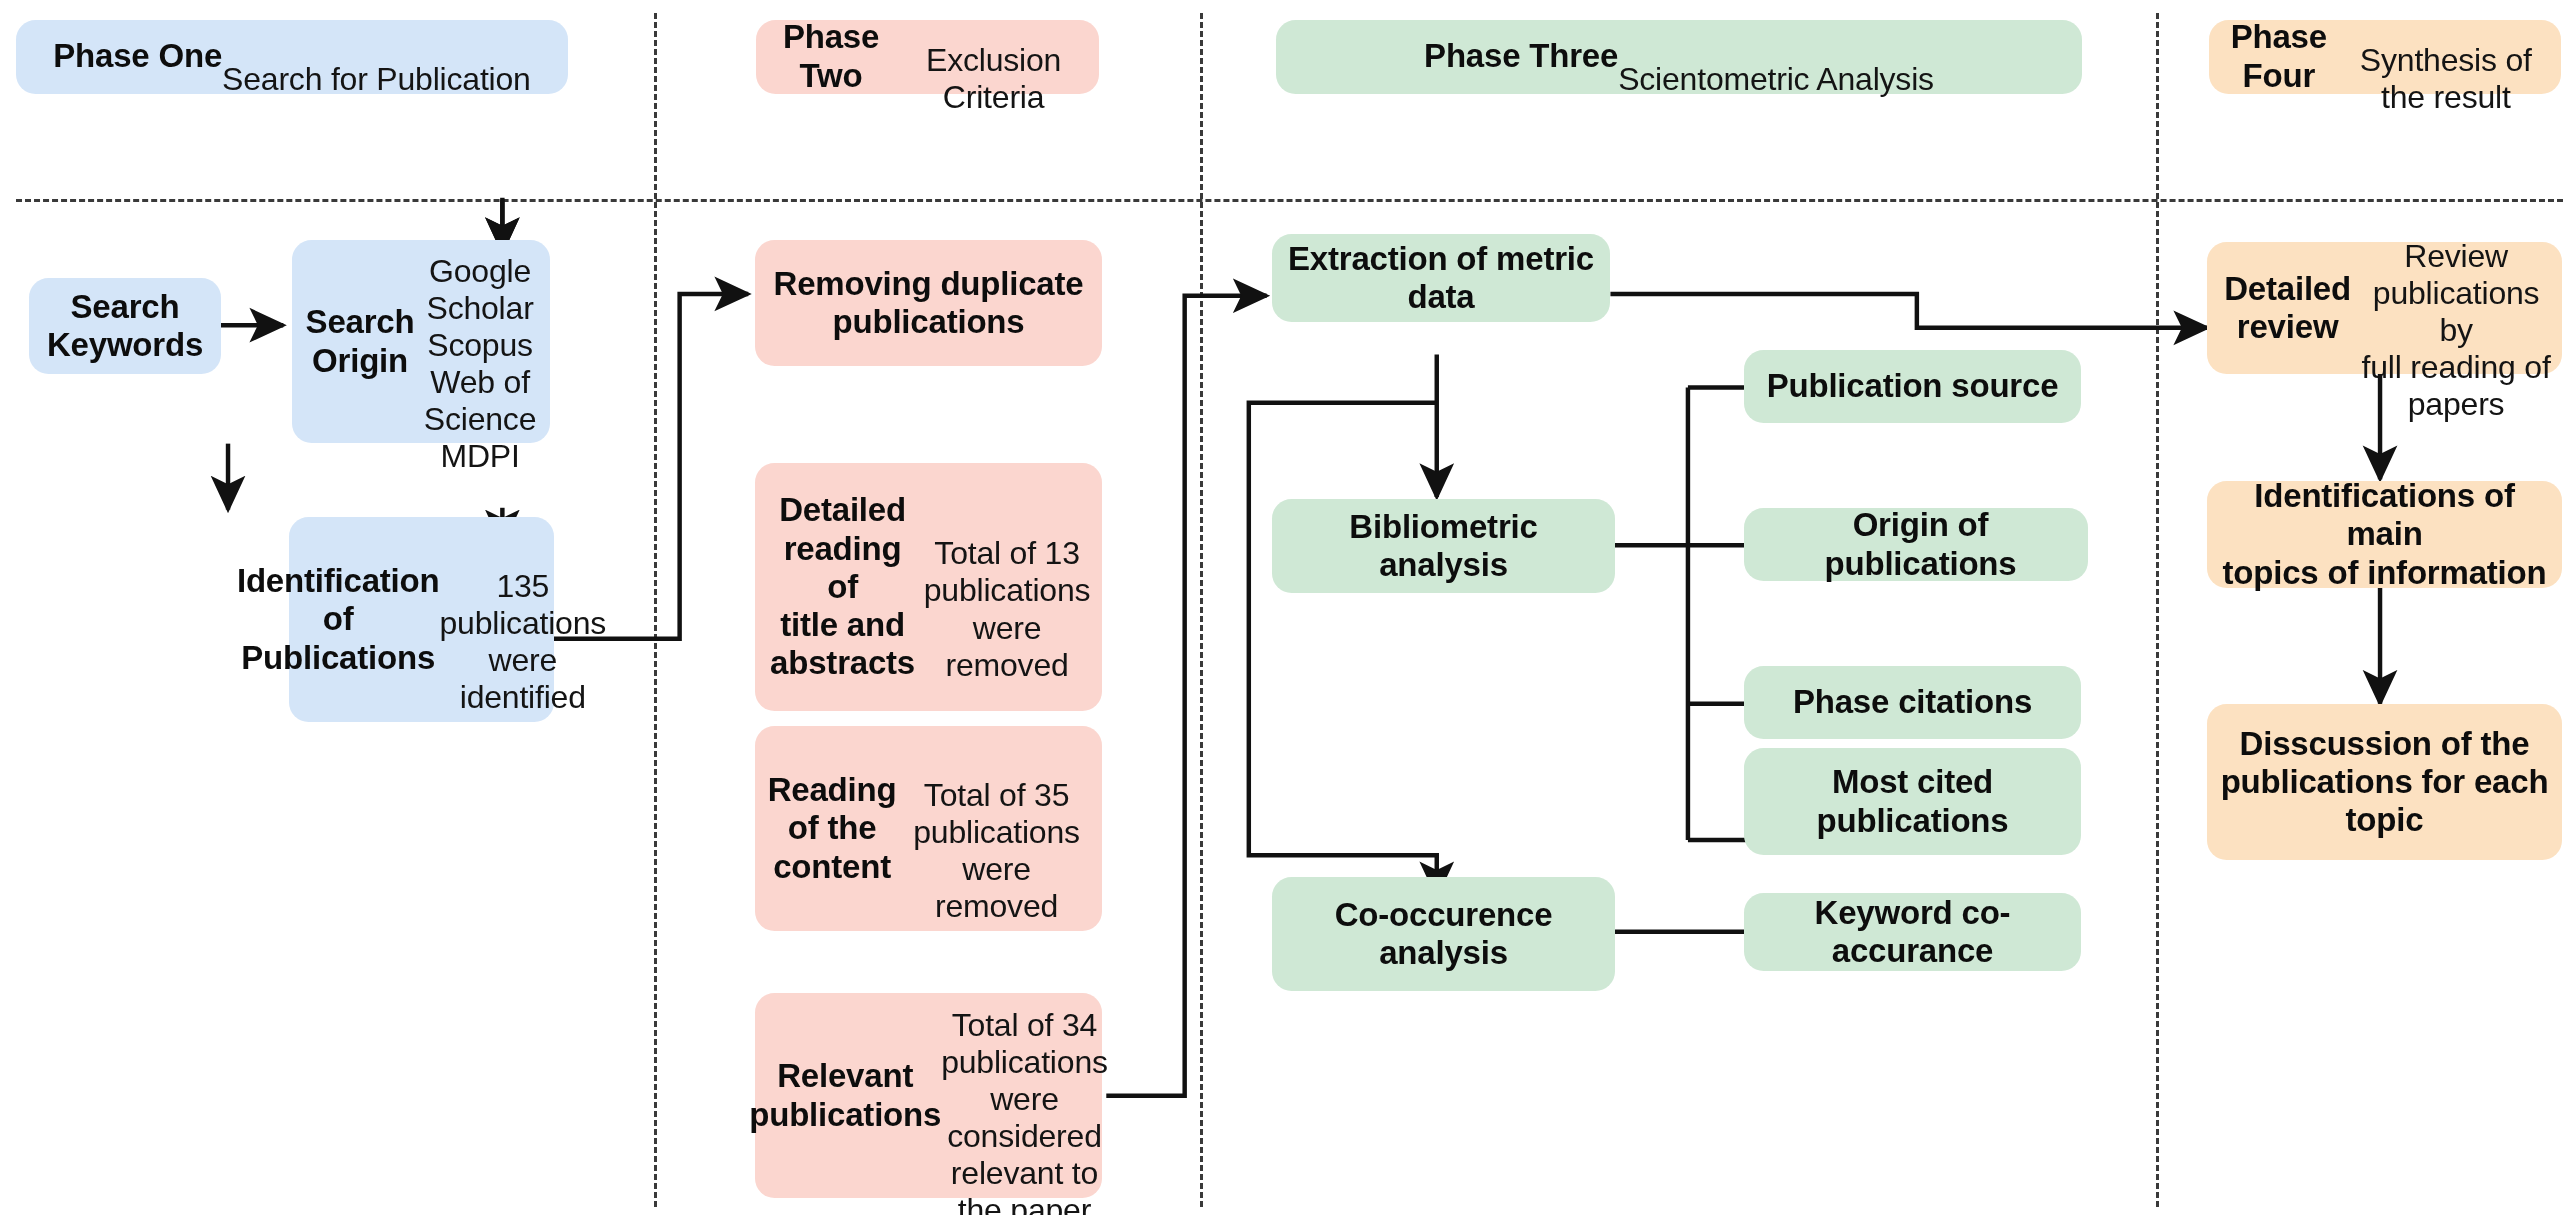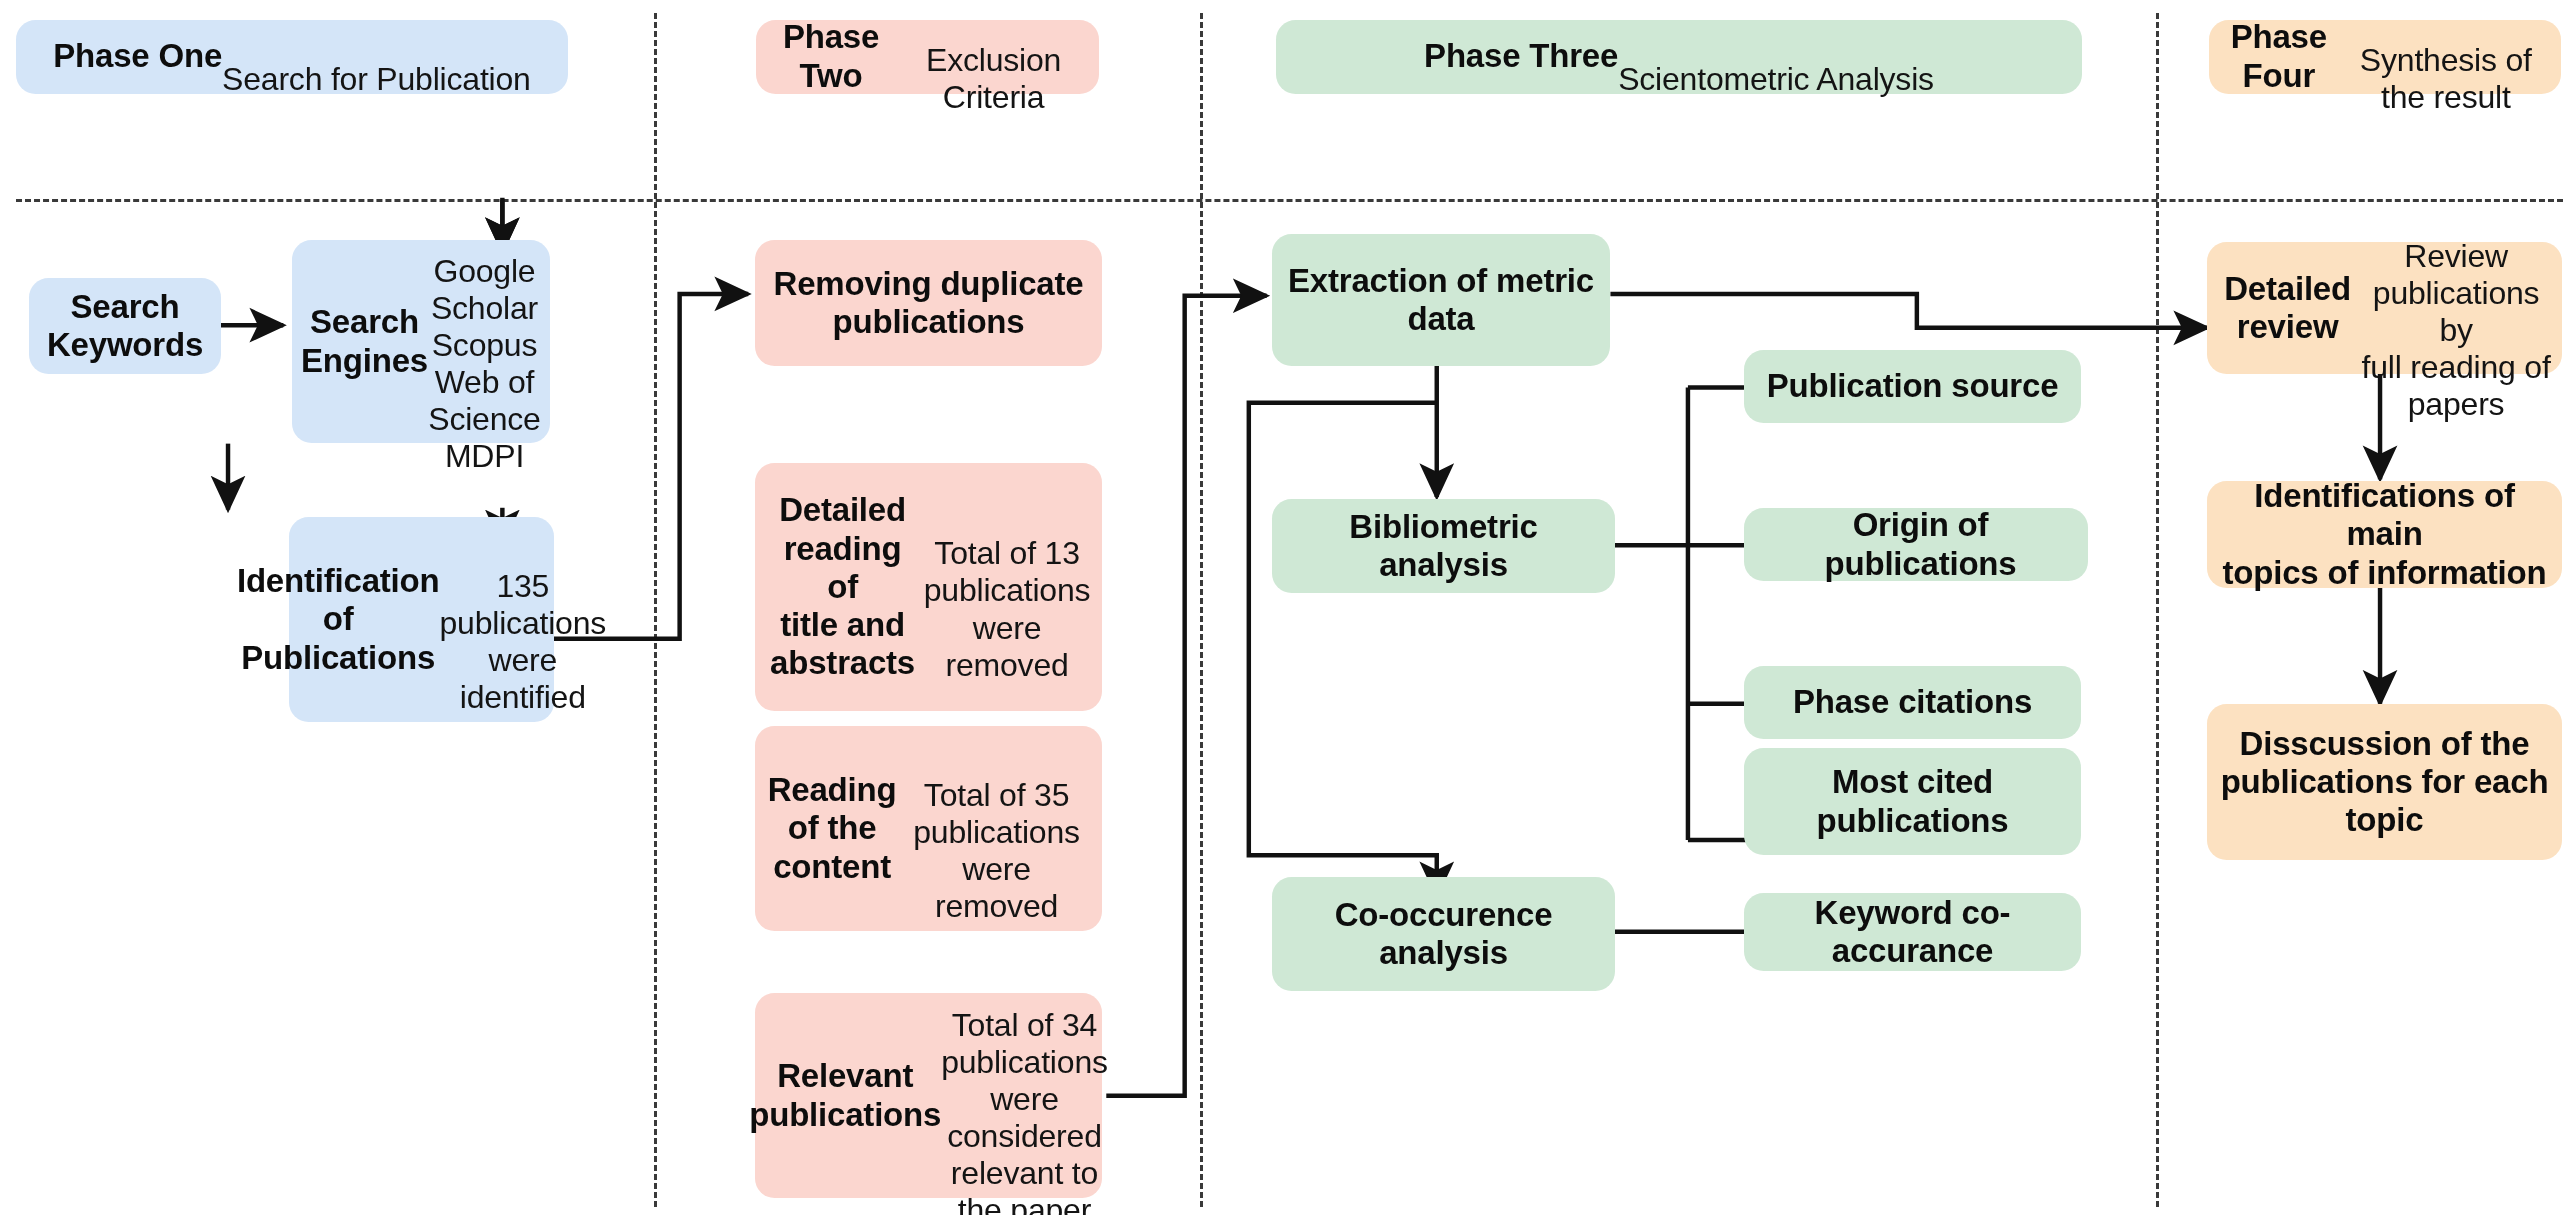--- a/index.html
+++ b/index.html
@@ -136,21 +136,21 @@
   <div class="node orange phase-header" style="left:2209px; top:19.6px; width:352px; height:74px;">
     <div class="ttl">Phase Four</div>
     <div class="sub">Synthesis of the result</div>
   </div>
 
   <div class="node blue" style="left:29px; top:278px; width:192px; height:96px;">
     <div class="ttl">Search<br>Keywords</div>
   </div>
 
   <div class="node blue" style="left:292px; top:240px; width:258px; height:203px;">
-    <div class="ttl">Search Engines</div>
+    <div class="ttl">Search Origin</div>
     <div class="sub">Google Scholar<br>Scopus<br>Web of Science<br>MDPI</div>
   </div>
 
   <div class="node blue" style="left:289px; top:517px; width:265px; height:205px;">
     <div class="ttl">Identification of<br>Publications</div>
     <div class="sub">135 publications<br>were identified</div>
   </div>
 
   <div class="node pink" style="left:755px; top:240px; width:347px; height:126px;">
     <div class="ttl">Removing duplicate<br>publications</div>
@@ -164,21 +164,21 @@
   <div class="node pink" style="left:755px; top:726px; width:347px; height:205px;">
     <div class="ttl">Reading of the<br>content</div>
     <div class="sub">Total of 35 publications<br>were removed</div>
   </div>
 
   <div class="node pink" style="left:755px; top:993px; width:347px; height:205px;">
     <div class="ttl">Relevant publications</div>
     <div class="sub">Total of 34 publications<br>were considered<br>relevant to the paper</div>
   </div>
 
-  <div class="node green" style="left:1272px; top:234px; width:338px; height:132px;">
+  <div class="node green" style="left:1272px; top:234px; width:338px; height:88px;">
     <div class="ttl">Extraction of metric<br>data</div>
   </div>
 
   <div class="node green" style="left:1272px; top:499px; width:343px; height:94px;">
     <div class="ttl">Bibliometric analysis</div>
   </div>
 
   <div class="node green" style="left:1272px; top:877px; width:343px; height:114px;">
     <div class="ttl">Co-occurence<br>analysis</div>
   </div>

